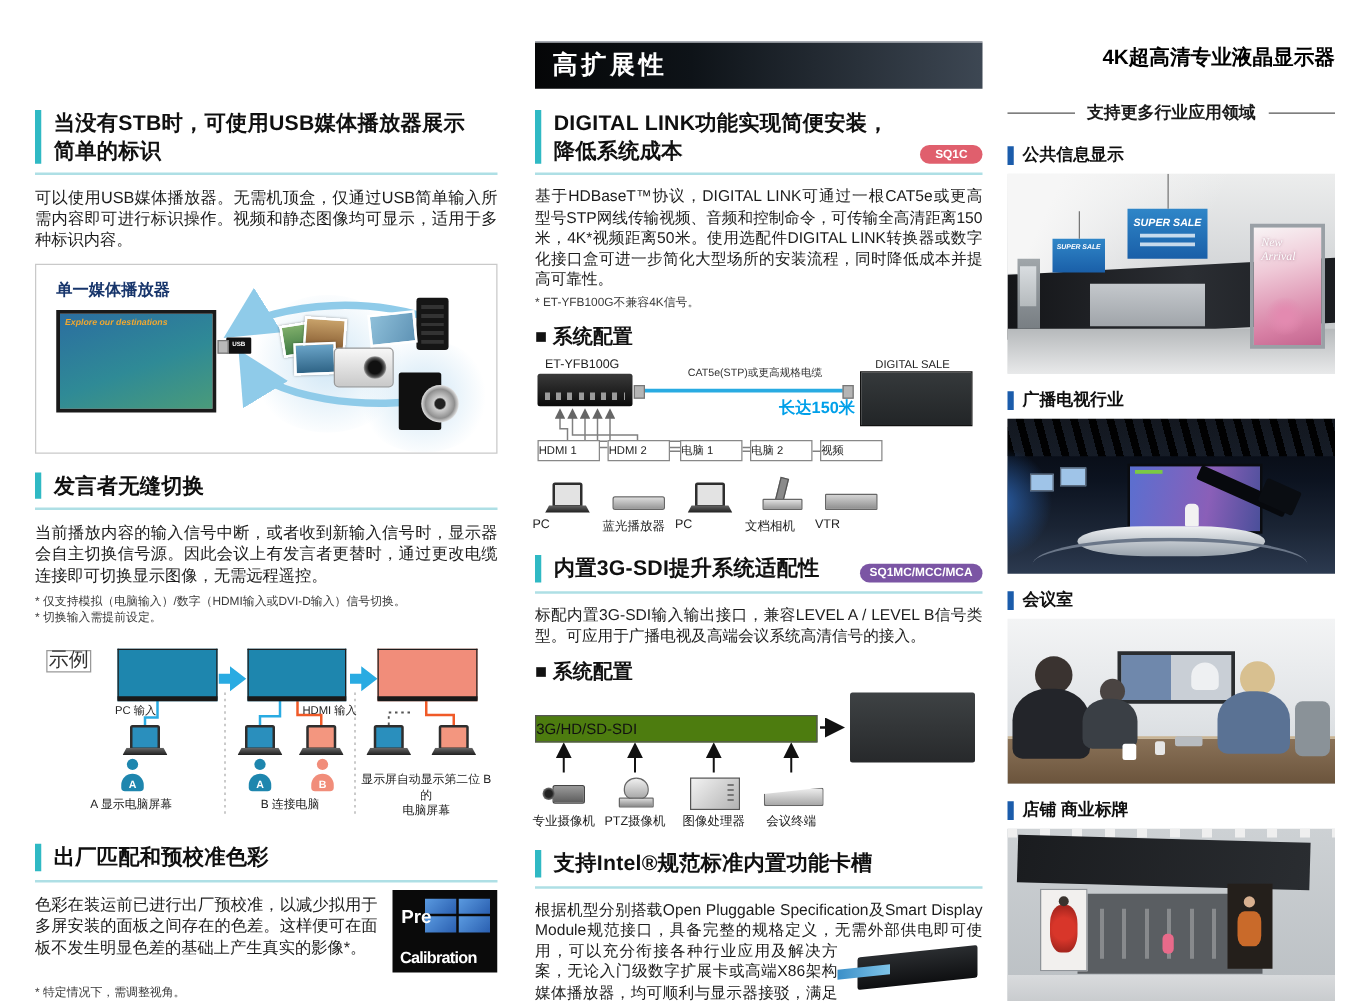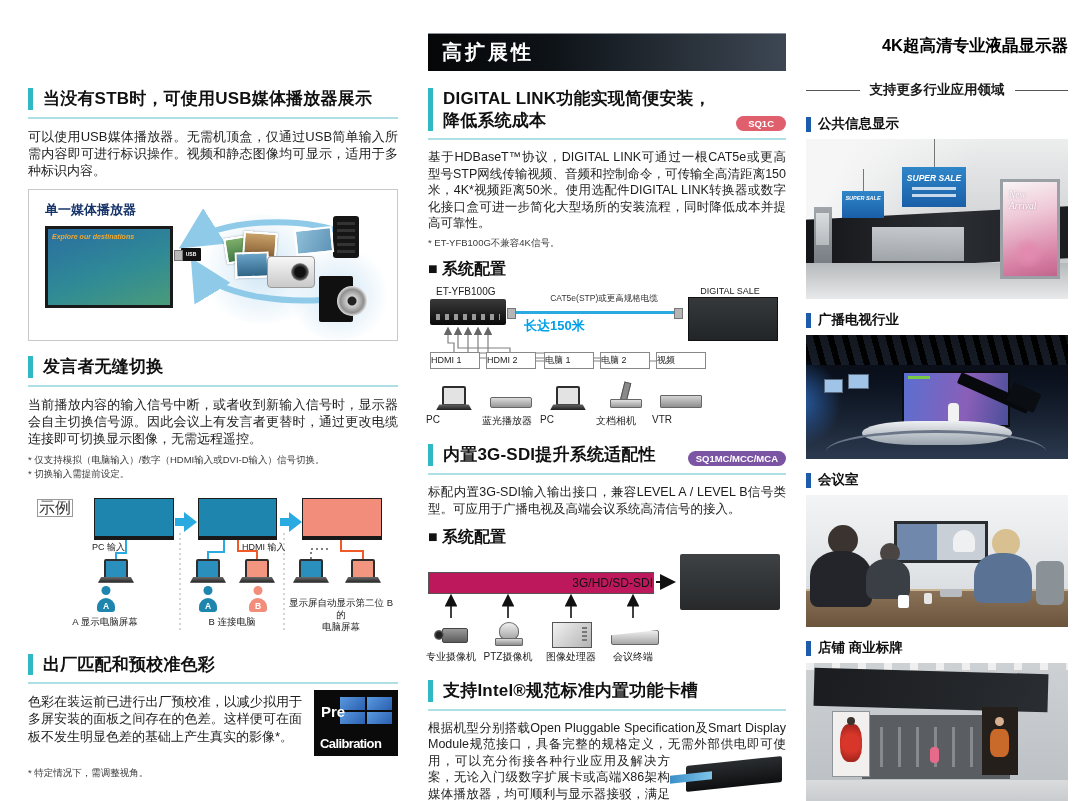--- a/index.html
+++ b/index.html
@@ -86,38 +86,38 @@
   #diag1{height:146px}
   .d1-devlabel{position:absolute;left:8px;top:0;font-size:10px;color:#222}
   .d1-device{position:absolute;left:2px;top:13px;width:76px;height:26px;border-radius:2px;
        background:linear-gradient(#3a3a3a,#0a0a0a)}
   .d1-device::before{content:"";position:absolute;left:6px;bottom:5px;right:6px;height:6px;
        background:repeating-linear-gradient(90deg,#9a9a9a 0 4px,transparent 4px 9px)}
   .d1-cablelabel{position:absolute;left:96px;top:7px;width:160px;text-align:center;font-size:8.5px;color:#333}
   .d1-cable{position:absolute;left:86px;top:25px;width:162px;height:3px;background:#29abe2}
   .d1-cable::before,.d1-cable::after{content:"";position:absolute;top:-3px;width:7px;height:9px;background:#b5b5b5;border:1px solid #777}
   .d1-cable::before{left:-7px}.d1-cable::after{right:-7px}
-  .d1-dist{position:absolute;left:96px;top:31px;width:160px;text-align:left;font-size:13px;font-weight:bold;color:#00a0e9}
+  .d1-dist{position:absolute;left:96px;top:31px;width:160px;text-align:right;font-size:13px;font-weight:bold;color:#00a0e9}
   .d1-displabel{position:absolute;left:256px;top:0;width:92px;text-align:center;font-size:9px;color:#222}
   .d1-display{position:absolute;left:260px;top:11px;width:88px;height:42px;border:1px solid #111;
        background:linear-gradient(#35393b,#222527)}
   .inbox{position:absolute;top:66px;height:15px;width:48px;border:1px solid #888;background:#fff;
        font-size:9px;text-align:left;line-height:15px;color:#222}
   .srclabel{position:absolute;top:128px;font-size:10px;text-align:left;width:56px;color:#222}
   .lap-gray{--lc:#e3e3e3}
   .bluray{position:absolute;width:40px;height:9px;border:1px solid #666;border-radius:2px;
        background:linear-gradient(#dcdcdc,#979797)}
   .vtr{position:absolute;width:40px;height:11px;border:1px solid #666;border-radius:1px;
        background:linear-gradient(#d4d4d4,#8f8f8f)}
   .doccam{position:absolute;width:30px;height:26px}
   .doccam::before{content:"";position:absolute;left:12px;top:0;width:5px;height:18px;background:#8a8a8a;border:1px solid #555;transform:rotate(14deg)}
   .doccam::after{content:"";position:absolute;left:0;bottom:0;width:30px;height:7px;background:linear-gradient(#e0e0e0,#9a9a9a);border:1px solid #666;border-radius:1px}
   #diag2{height:112px}
-  .d2-bus{position:absolute;left:0;top:18px;width:224px;height:20px;border:1.5px solid #555;background:#be185d;
-       font-size:12px;text-align:right;line-height:20px;color:#111}
+  .d2-bus{position:absolute;left:0;top:18px;width:224px;height:20px;border:1.5px solid #555;background:#4d7c0f;
+       font-size:12px;text-align:left;line-height:20px;color:#111}
   .d2-display{position:absolute;left:252px;top:0;width:100px;height:56px;border-radius:2px;
        background:linear-gradient(#3e4244,#27292b)}
   .d2label{position:absolute;top:96px;width:64px;font-size:10px;text-align:center;color:#222}
   .pcam{position:absolute;width:34px;height:22px}
   .pcam::before{content:"";position:absolute;left:8px;top:6px;width:24px;height:13px;background:linear-gradient(#9a9a9a,#5c5c5c);border:1px solid #444;border-radius:2px}
   .pcam::after{content:"";position:absolute;left:0;top:8px;width:10px;height:10px;border-radius:50%;background:radial-gradient(circle,#222 40%,#777 70%)}
   .ptz{position:absolute;width:26px;height:24px}
   .ptz::before{content:"";position:absolute;left:4px;top:0;width:18px;height:16px;border-radius:50% 50% 40% 40%;background:linear-gradient(#efefef,#a5a5a5);border:1px solid #666}
   .ptz::after{content:"";position:absolute;left:0;bottom:0;width:26px;height:6px;background:linear-gradient(#d9d9d9,#8d8d8d);border:1px solid #666;border-radius:1px}
   .proc{position:absolute;width:38px;height:24px;border:1px solid #555;background:linear-gradient(135deg,#f2f2f2,#b3b3b3)}
@@ -207,20 +207,21 @@
   .st-lights{position:absolute;left:0;top:0;width:100%;height:7px;
        background:repeating-linear-gradient(90deg,#efefef 0 8px,transparent 8px 26px)}
 </style>
 </head>
 <body>
 
 <div class="col" id="col-left">
 
   <div class="sec-head">
     <span class="hl">当没有STB时，可使用USB媒体播放器展示</span>
+    <span class="hl">简单的标识</span>
   </div>
   <div class="rule"></div>
   <p class="body-p">可以使用USB媒体播放器。无需机顶盒，仅通过USB简单输入所需内容即可进行标识操作。视频和静态图像均可显示，适用于多种标识内容。</p>
 
   <div class="media-box">
     <div class="blob" style="left:168px;top:24px;width:130px;height:110px"></div>
     <div class="blob" style="left:255px;top:60px;width:110px;height:90px"></div>
     <div class="media-title">单一媒体播放器</div>
     <svg class="ovl" width="370" height="150" viewBox="0 0 370 150">
       <defs>

